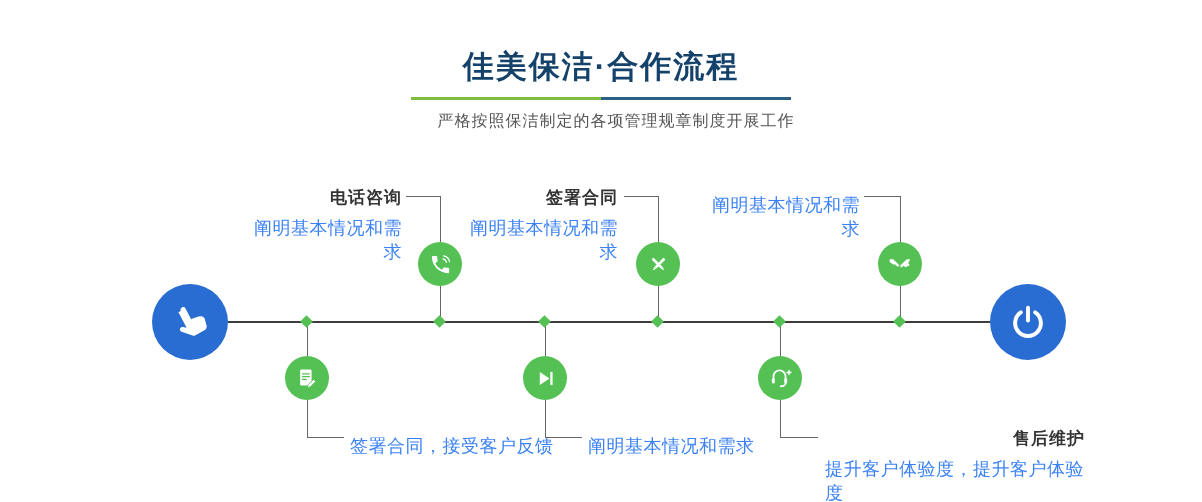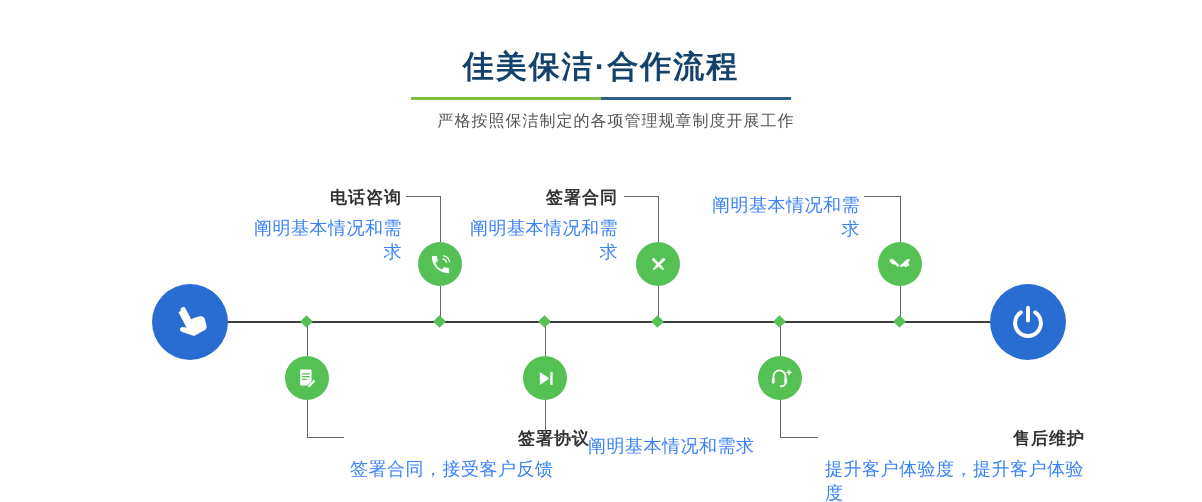--- a/index.html
+++ b/index.html
@@ -114,21 +114,20 @@
         <line x1="7" y1="10.5" x2="14.5" y2="10.5"></line>
         <line x1="7" y1="13.5" x2="11" y2="13.5"></line>
       </g>
       <path d="M13.2 19.5l6-6 2.3 2.3-6 6-2.9.6z" fill="#fff" stroke="#55c155" stroke-width="0.9"></path>
     </svg>
   </div>
   <div class="vline" style="left:307px; top:400px; height:37px;"></div>
   <div class="hline" style="left:307px; top:437px; width:37px;"></div>
   <div class="diamond" style="left:302px; top:317px;"></div>
   <div class="label-block" style="left:350px; top:427px; width:240px;">
-    <div class="step-title">签署协议</div>
     <div class="step-desc">签署合同，接受客户反馈</div>
   </div>
 
   <div class="vline" style="left:545px; top:322px; height:34px;"></div>
   <div class="green-circle" style="left:523px; top:356px;">
     <svg width="21" height="21" viewBox="0 0 24 24" fill="#fff">
       <path d="M5.5 4.5l11 7.5-11 7.5z"></path>
       <rect x="17.5" y="4.5" width="2.6" height="15"></rect>
     </svg>
   </div>

